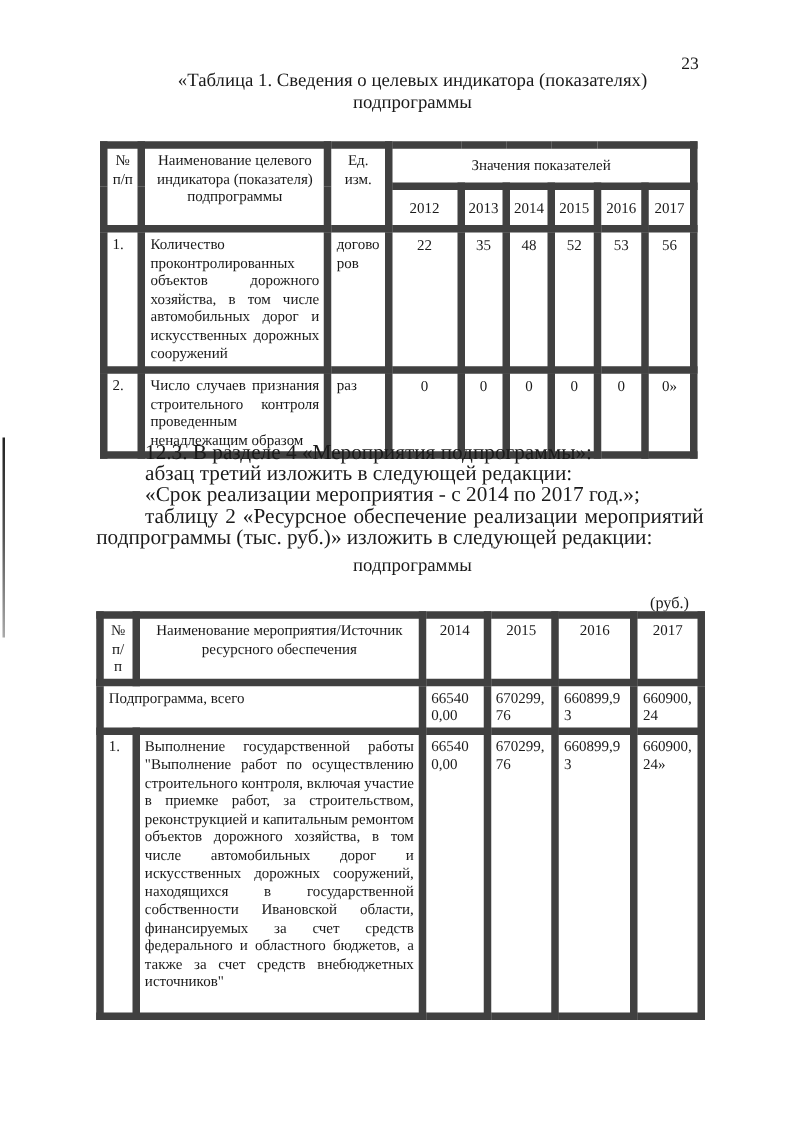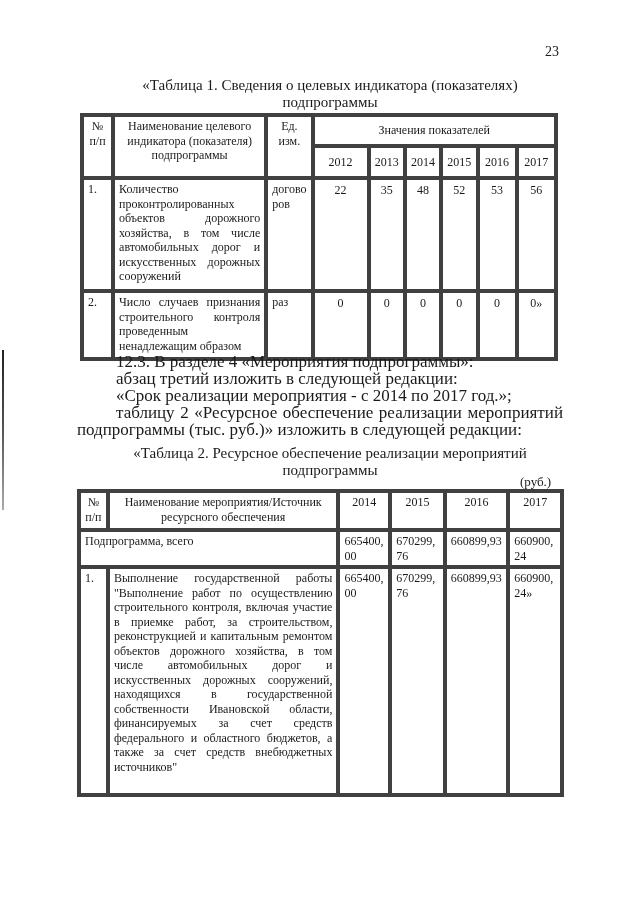--- a/index.html
+++ b/index.html
@@ -5,24 +5,24 @@
   html, body { margin: 0; padding: 0; background: #ffffff; }
   body {
     width: 640px; height: 905px; position: relative; overflow: hidden;
     font-family: "Liberation Serif", "DejaVu Serif", serif;
     color: #1a1a1a;
   }
   .page-number { position: absolute; top: 44px; left: 545px; font-size: 14px; }
   .scan-mark { position: absolute; left: 2px; top: 350px; width: 2px; height: 160px;
     background: linear-gradient(#222 0%, #555 50%, #aaa 100%); }
   .caption { position: absolute; text-align: center; font-size: 15px; line-height: 17px; }
-  .caption1 { top: 77px; left: 100px; width: 460px; }
+  .caption1 { top: 57px; left: 100px; width: 460px; }
   .caption2 { top: 445px; left: 100px; width: 460px; }
   table { position: absolute; border-collapse: collapse; font-size: 12px; line-height: 14.5px; }
-  td, th { border: 4px solid #404040; vertical-align: top; padding: 2px 4px; font-weight: normal; }
+  td, th { border: 6px solid #404040; vertical-align: top; padding: 2px 4px; font-weight: normal; }
   #table1 { left: 80px; top: 113px; width: 478px; }
   #table2 { left: 77px; top: 489px; width: 487px; }
   .c { text-align: center; }
   .j { text-align: justify; text-align-last: left; }
   .num { text-align: center; padding-top: 3px; }
   .body-text { position: absolute; font-size: 17px; line-height: 17px; }
   .units { position: absolute; top: 474px; left: 520px; font-size: 13px; }
   .t2num { text-align: left; word-break: break-all; }
 </style>
 </head>
@@ -89,21 +89,20 @@
 </tbody>
   </table>
 
 <div class="body-text" style="top:353px; left:116px;">12.3. В разделе 4 «Мероприятия подпрограммы»:</div>
 <div class="body-text" style="top:370px; left:116px;">абзац третий изложить в следующей редакции:</div>
 <div class="body-text" style="top:387px; left:116px;">«Срок реализации мероприятия - с 2014 по 2017 год.»;</div>
 <div class="body-text" style="top:404px; left:116px; width:447px; text-align:justify; text-align-last:justify;">таблицу 2 «Ресурсное обеспечение реализации мероприятий</div>
 <div class="body-text" style="top:421px; left:77px;">подпрограммы (тыс. руб.)» изложить в следующей редакции:</div>
 
 <div class="caption caption2">
-  <div>«Таблица 2. Ресурсное обеспечение реализации мероприятий</div>
   <div>подпрограммы</div>
 </div>
 
 <div class="units">(руб.)</div>
 
 <table id="table2">
   <colgroup>
     <col style="width:29px">
       <col style="width:233px">
       <col style="width:52px">

